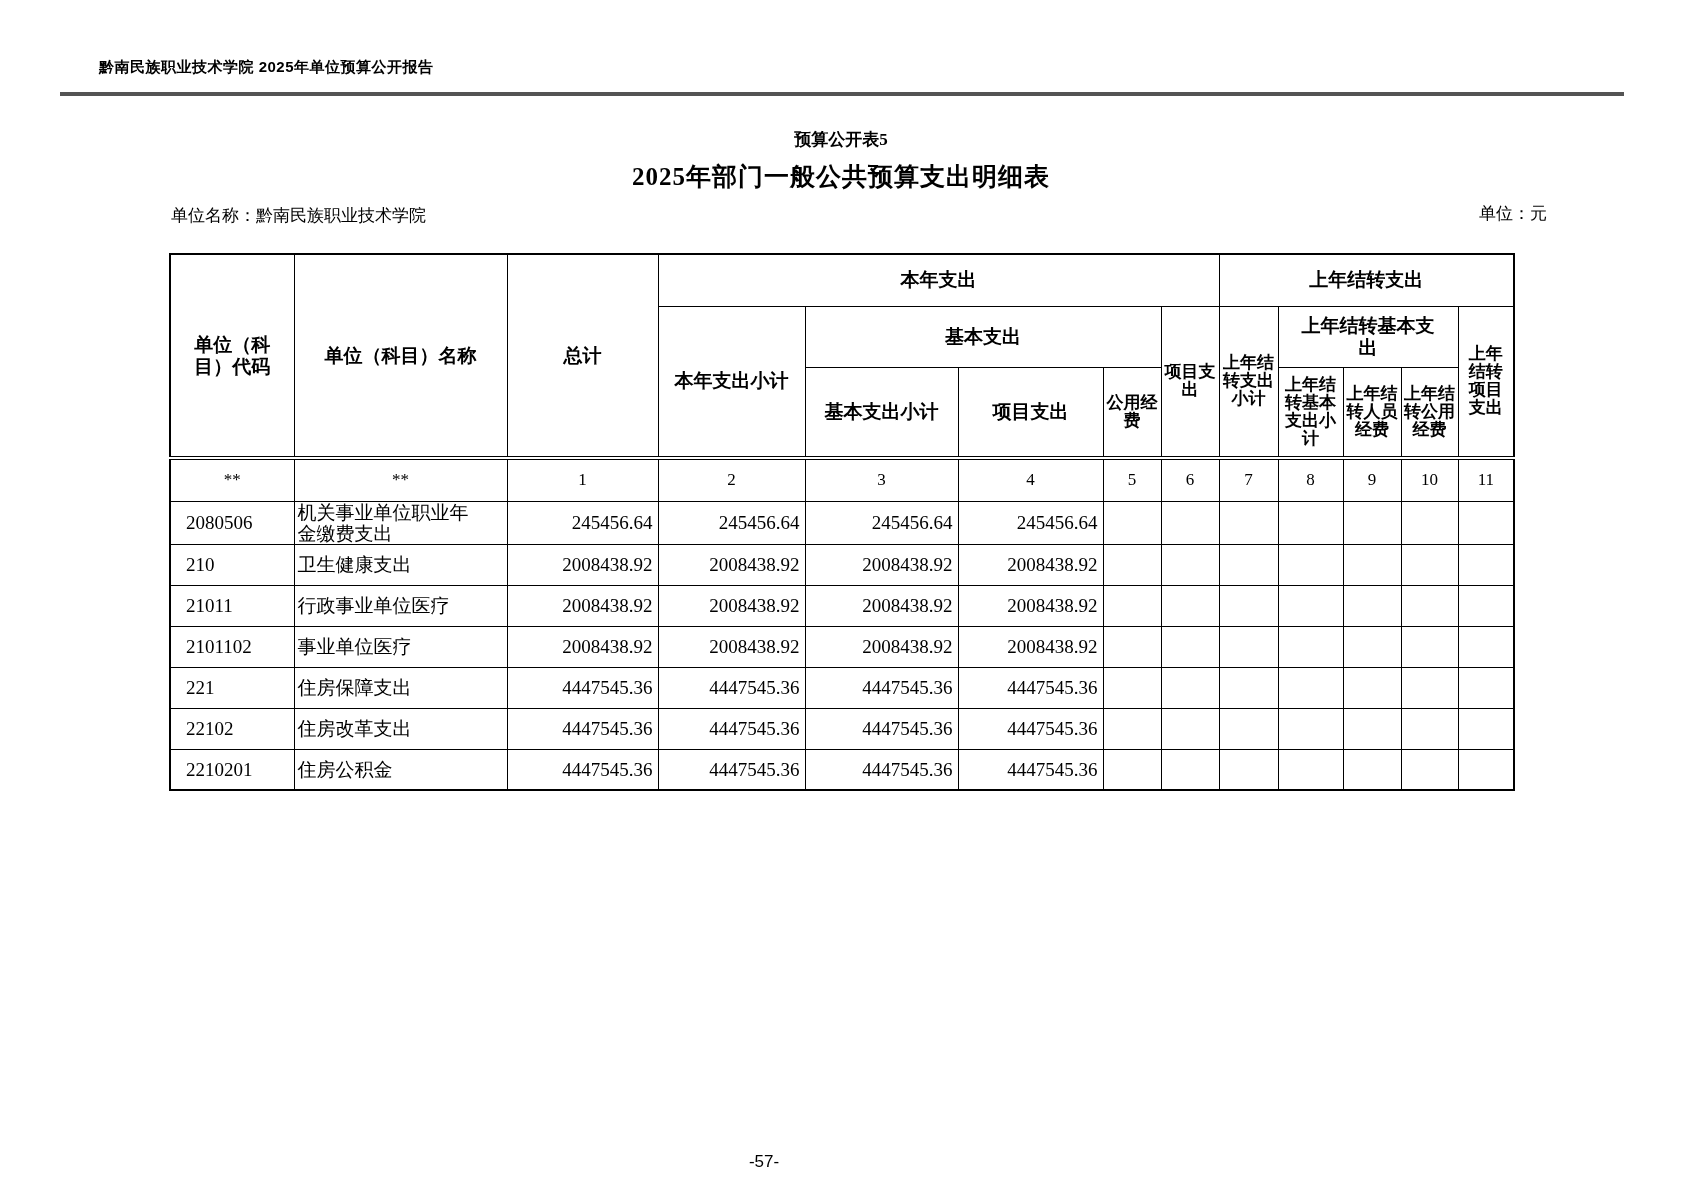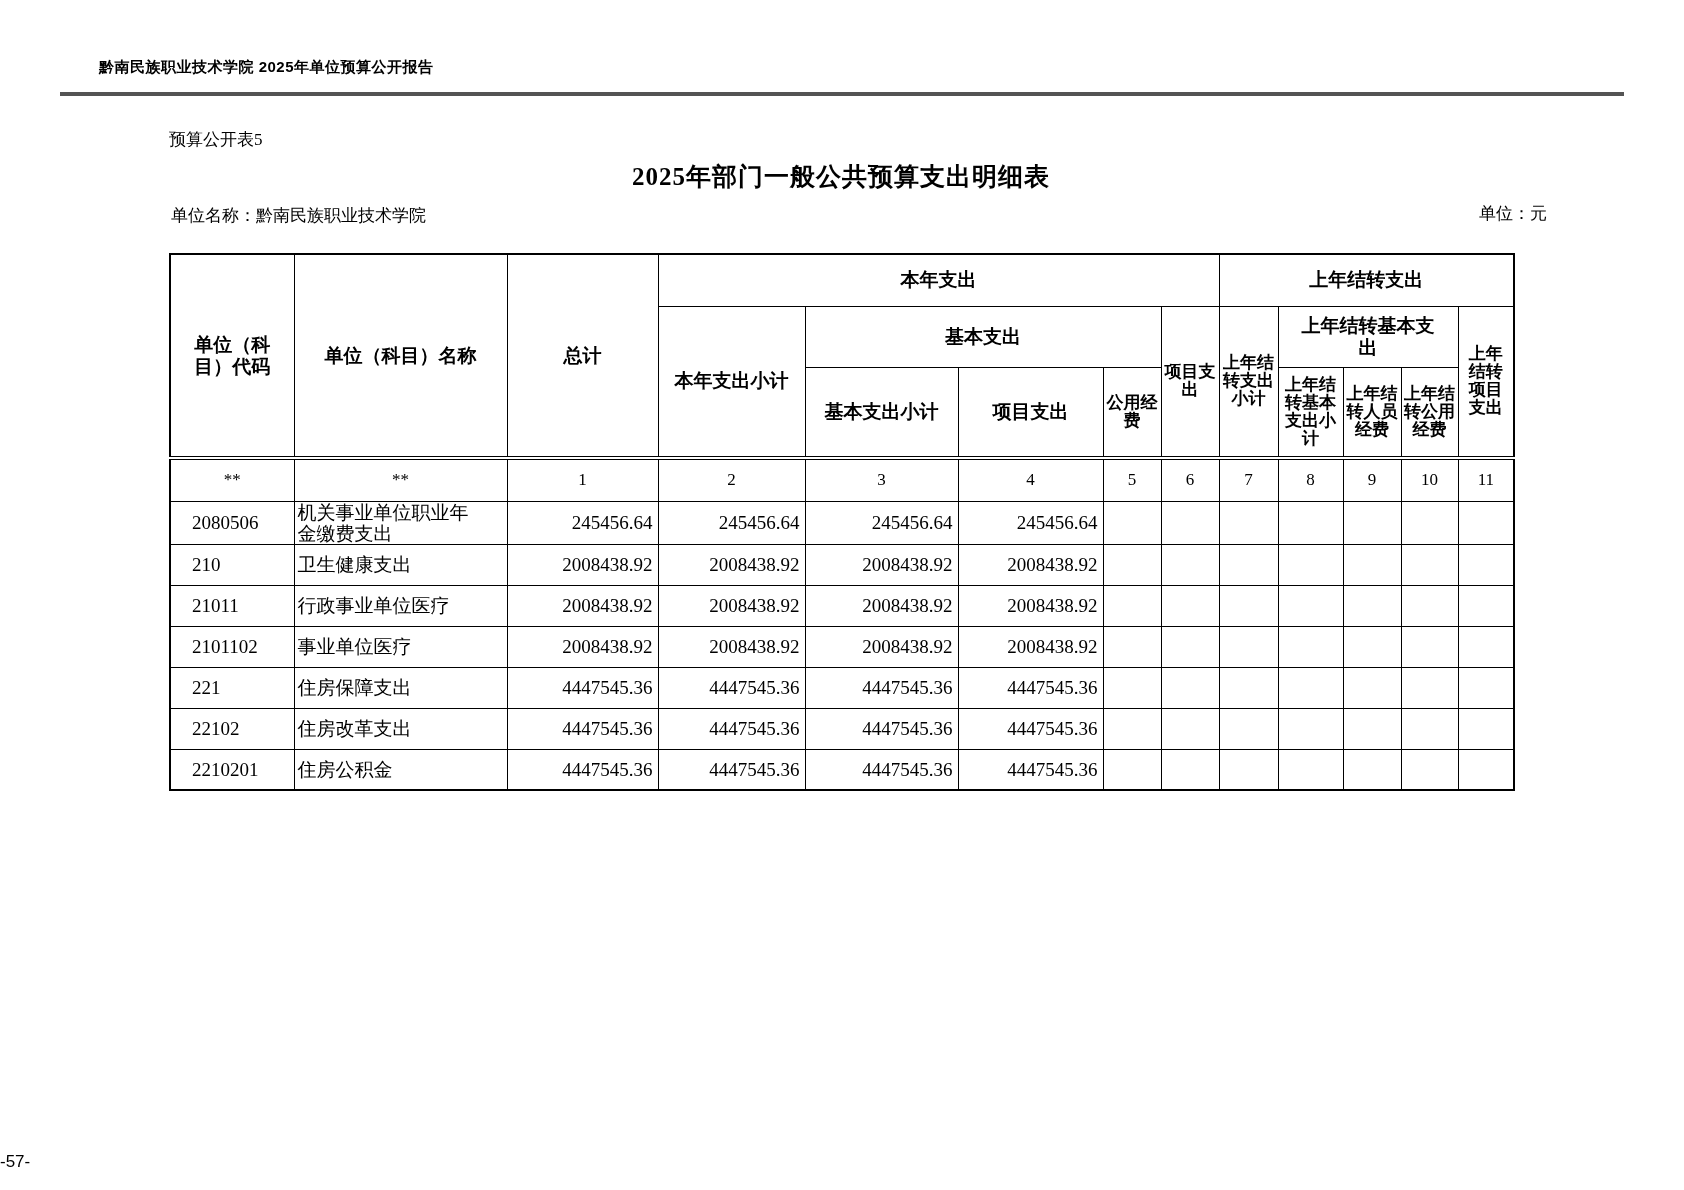--- a/index.html
+++ b/index.html
@@ -12,21 +12,21 @@
     position:absolute; left:63px; top:58px;
     font-family:"Liberation Sans","DejaVu Sans",sans-serif;
     font-weight:bold; font-size:15px; letter-spacing:0.5px;padding-left:36px;
   }
   .doc-header-rule {
     position:absolute; left:60px; top:92px; width:1564px; height:4px;
     background:#545454;
   }
   .table-tag {
     position:absolute; left:169px; width:1344px; top:128px;
-    text-align:left; font-size:17px;
+    text-align:center; font-size:17px;font-weight:bold;
   }
   .page-title {
     position:absolute; left:169px; width:1344px; top:160px;
     text-align:center; font-size:25px; font-weight:bold; letter-spacing:1px;
   }
   .org-label { position:absolute; left:171px; top:204px; font-size:17px; }
   .unit-label { position:absolute; right:137px; top:202px; font-size:17px; }
 
   table.budget {
     position:absolute; left:169px; top:253px;
@@ -45,26 +45,26 @@
   tr.h2 { height:61px; }
   tr.h3 { height:91px; }
   .wnarrow { display:inline-block; max-width:86px; }
   .gnarrow { display:inline-block; max-width:140px; }
 
   tr.idx-row td {
     border-top:4px double #000;
     height:43px; text-align:center; font-size:17px;
   }
   tr.data-row td { height:41px; font-size:19px; line-height:21px; padding:0 3px; }
-  tr.data-row td.cell-code { text-align:left; padding-left:21px; }
+  tr.data-row td.cell-code { text-align:left; padding-left:15px; }
   tr.data-row td.cell-name { text-align:left; padding:0 20px 0 3px;margin-top:43px; }
   tr.data-row td.cell-num  { text-align:right; padding-right:5px; }
 
   .page-footer {
-    position:absolute; left:0; width:1528px; top:1152px; text-align:left;
+    position:absolute; left:0; width:1528px; top:1152px; text-align:center;
     font-family:"Liberation Sans","DejaVu Sans",sans-serif; font-size:17px;
   }
 </style>
 </head>
 <body>
 
 <div class="doc-header-text">黔南民族职业技术学院 2025年单位预算公开报告</div>
 <div class="doc-header-rule"></div>
 
 <div class="table-tag">预算公开表5</div>

